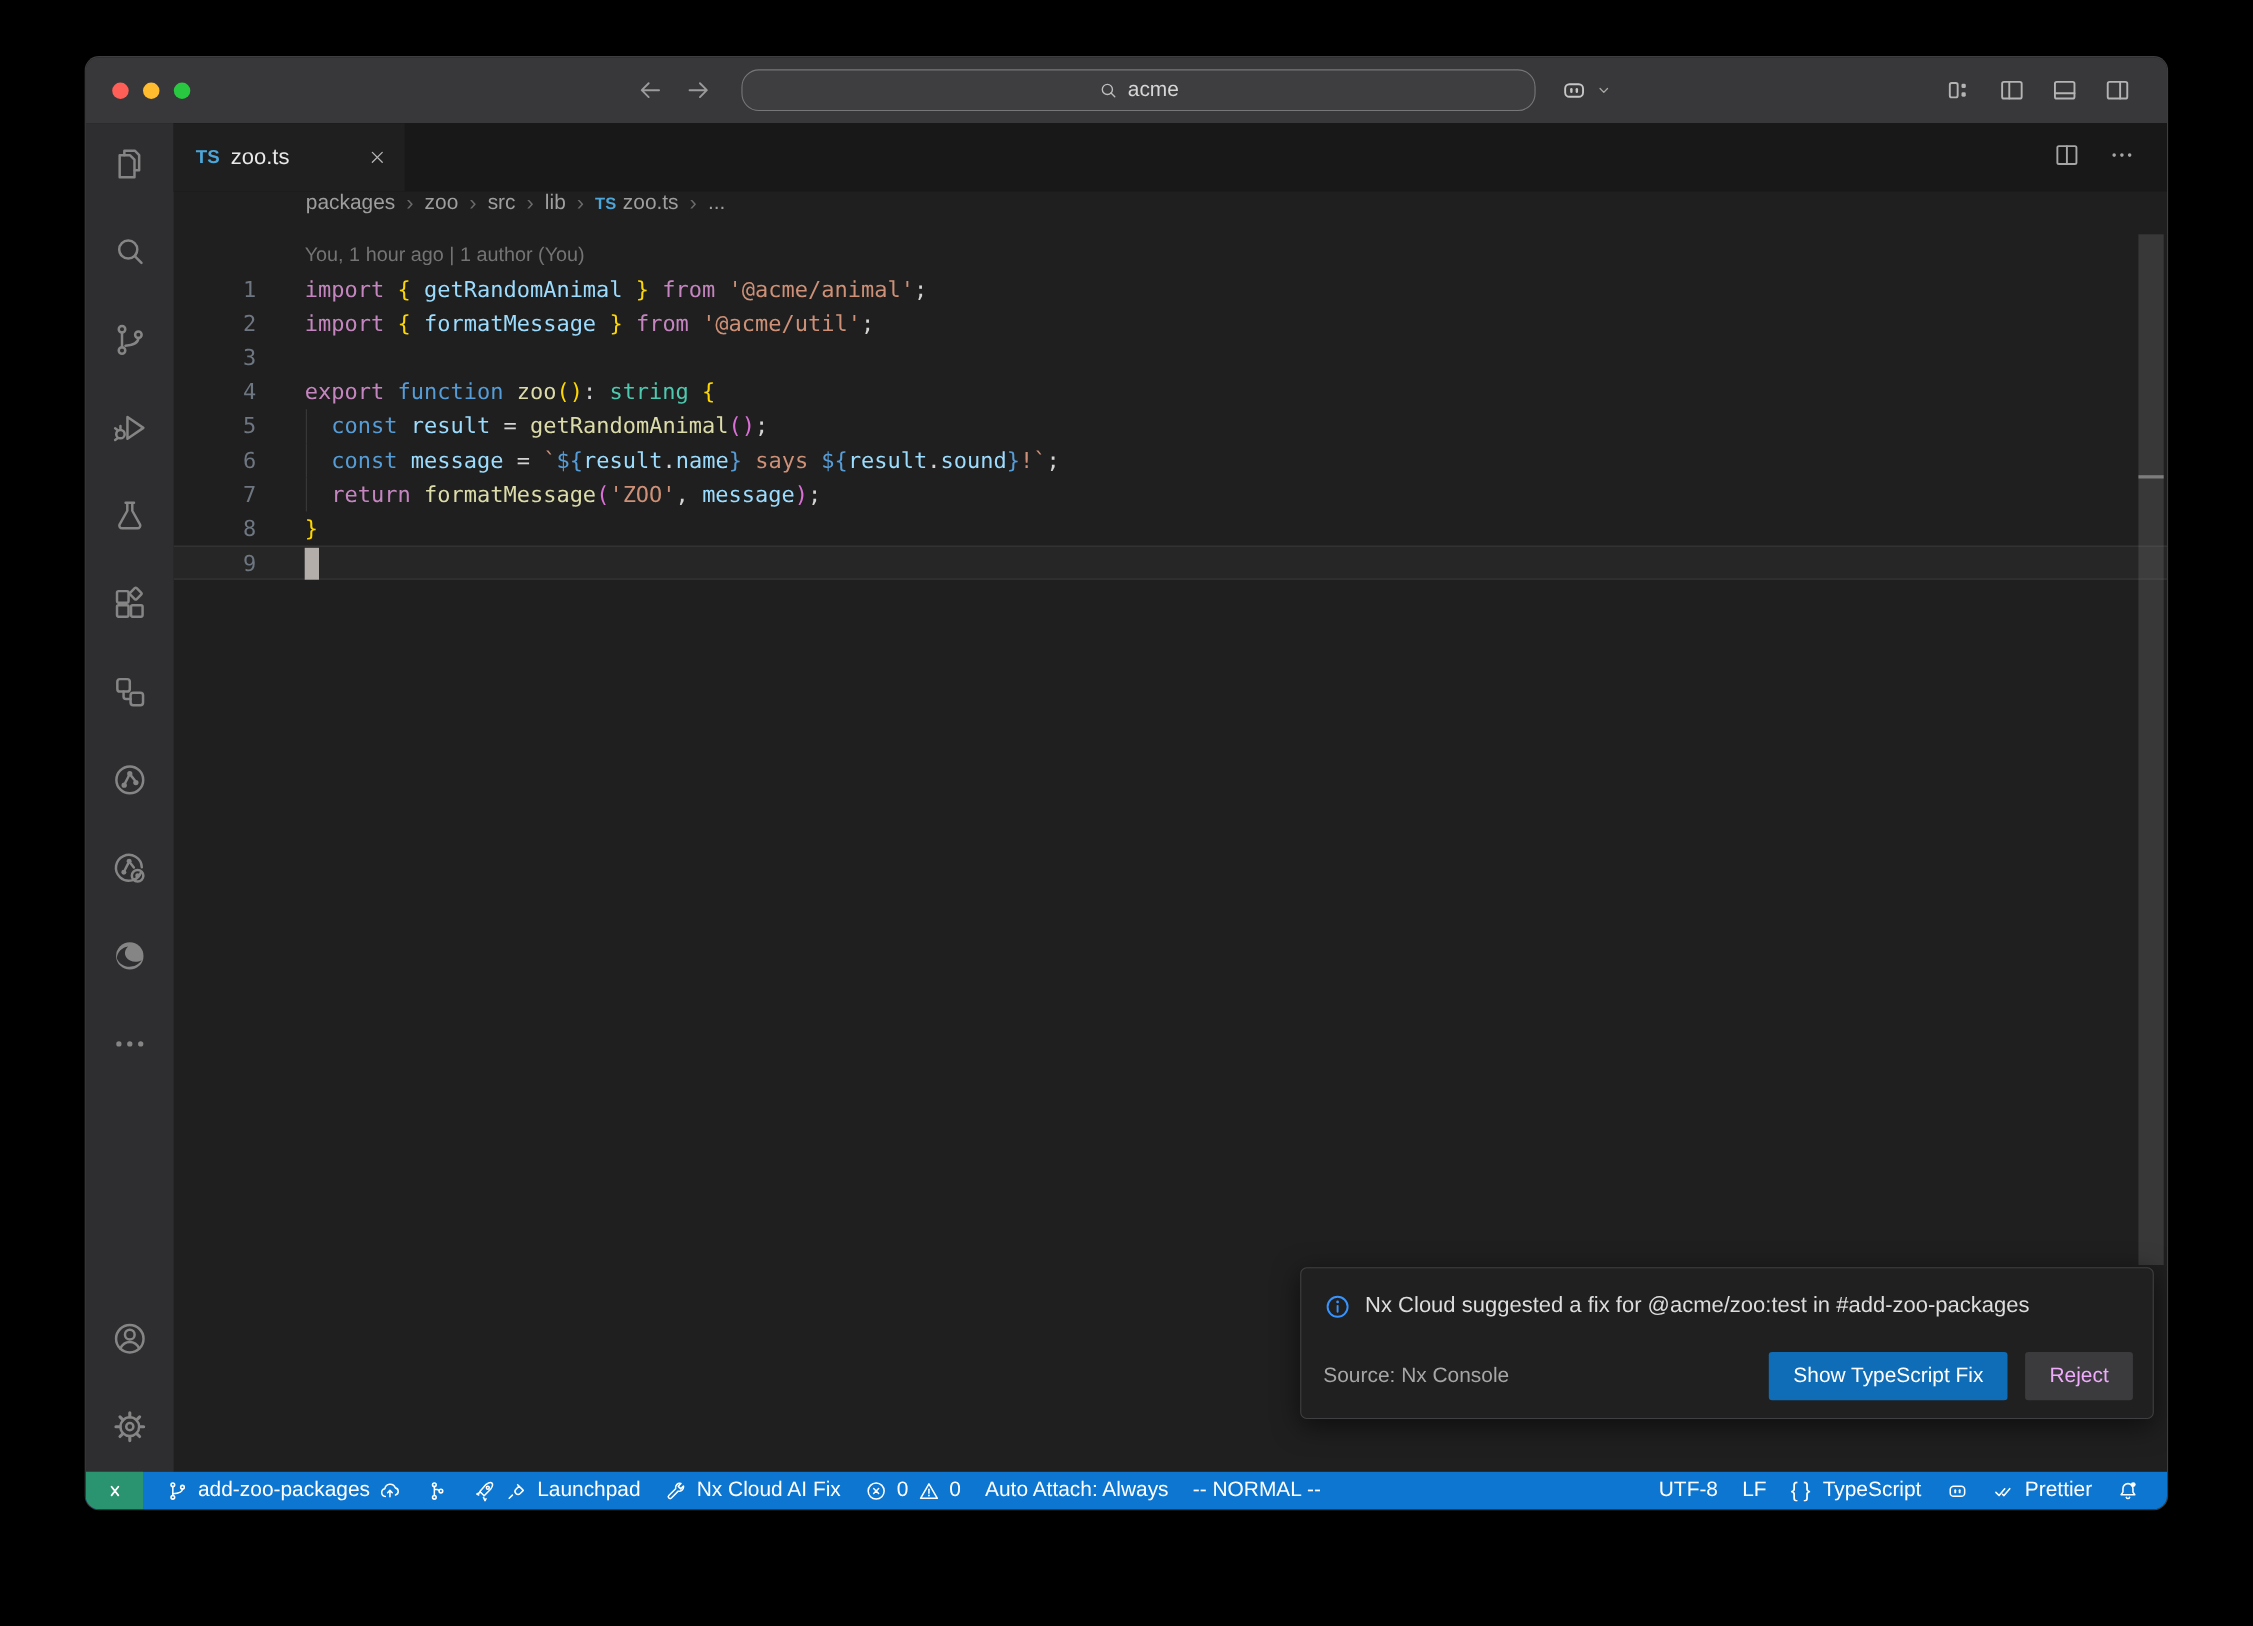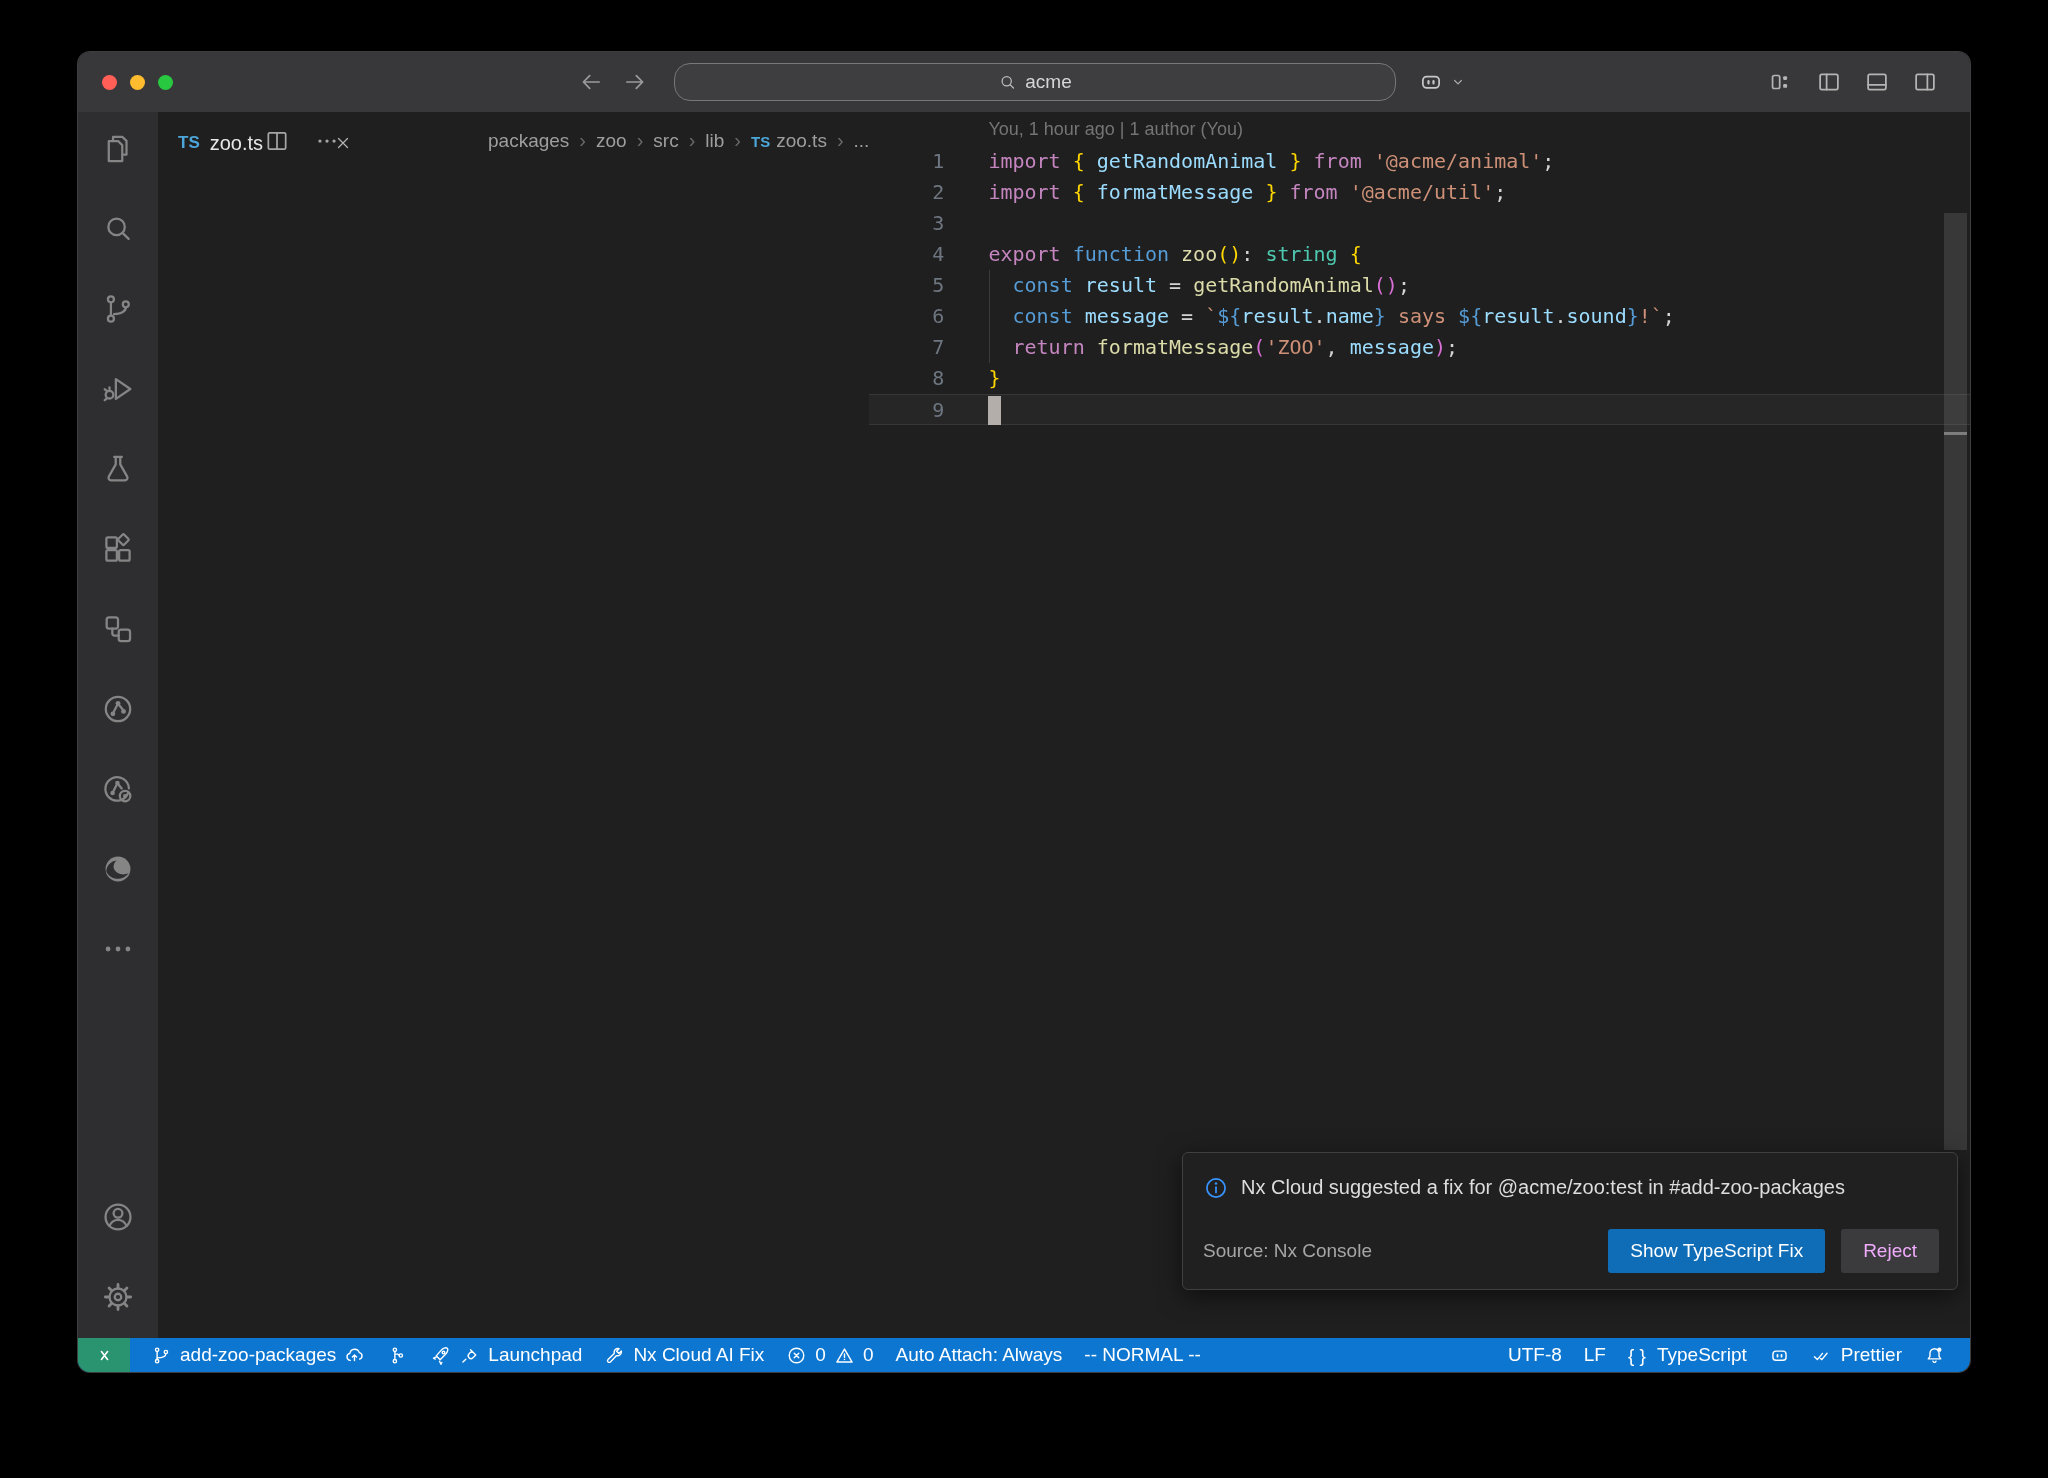--- a/index.html
+++ b/index.html
@@ -28,31 +28,31 @@
 
   
   .main { position:absolute; top:60px; left:0; right:0; bottom:34px; display:flex; }
   .activitybar { width:80px; background:#2e2e30; display:flex; flex-direction:column; align-items:center; padding:20px 0 24px; }
   .ab-top { display:flex; flex-direction:column; gap:46px; align-items:center; }
   .ab-spacer { flex:1; }
   .ab-bottom { display:flex; flex-direction:column; gap:46px; align-items:center; }
   .ab-item { width:34px; height:34px; color:#858585; display:inline-flex; }
   .ab-item .icn { width:34px; height:34px; }
 
-  .editor-area { position:relative; flex:1; background:#1f1f1f; display:flex; flex-direction:row; }
+  .editor-area { position:relative; flex:1; background:#1f1f1f; display:flex; flex-direction:column; }
   .tabbar { height:62px; background:#181818; display:flex; align-items:stretch; position:relative; }
   .tab { width:210px; background:#1f1f1f; display:flex; align-items:center; gap:10px; padding:0 16px 0 20px; }
   .ts-badge { color:#4da6d9; font-weight:bold; font-size:17px; letter-spacing:0; }
   .tab-label { color:#e8e8e8; font-size:20px; }
   .tab-close { margin-left:auto; width:18px; height:18px; color:#b5b5b5; display:inline-flex; }
   .tab-close .icn { width:18px; height:18px; }
   .editor-actions { position:absolute; right:0; top:0; height:62px; display:flex; align-items:center; gap:24px; padding-right:28px; color:#a6a6a6; }
   .editor-actions .icn { width:26px; height:26px; }
 
-  .breadcrumbs { height:40px; display:flex; align-items:flex-end; gap:10px; padding-left:120px; font-size:19px; color:#9e9e9e; }
+  .breadcrumbs { height:40px; display:flex; align-items:flex-start; gap:10px; padding-left:120px; font-size:19px; color:#9e9e9e; }
   .breadcrumbs .sep { color:#6a6a6a; font-size:20px; }
   .bc-item { display:inline-flex; align-items:center; gap:6px; }
   .bc-ts { color:#4da6d9; font-weight:bold; font-size:15px; }
 
   .code-block { position:relative; flex:1; font-family:"DejaVu Sans Mono", monospace; font-size:20px; }
   .blame-row { height:34px; line-height:34px; padding-left:119px; color:#747474;
     font-family:"Liberation Sans", sans-serif; font-size:18px; }
   .code-row { position:relative; height:31px; line-height:31px; display:flex; white-space:pre; }
   .gutter { width:75px; text-align:right; color:#6e7681; flex:0 0 75px; }
   .code-text { padding-left:44px; color:#d4d4d4; }

